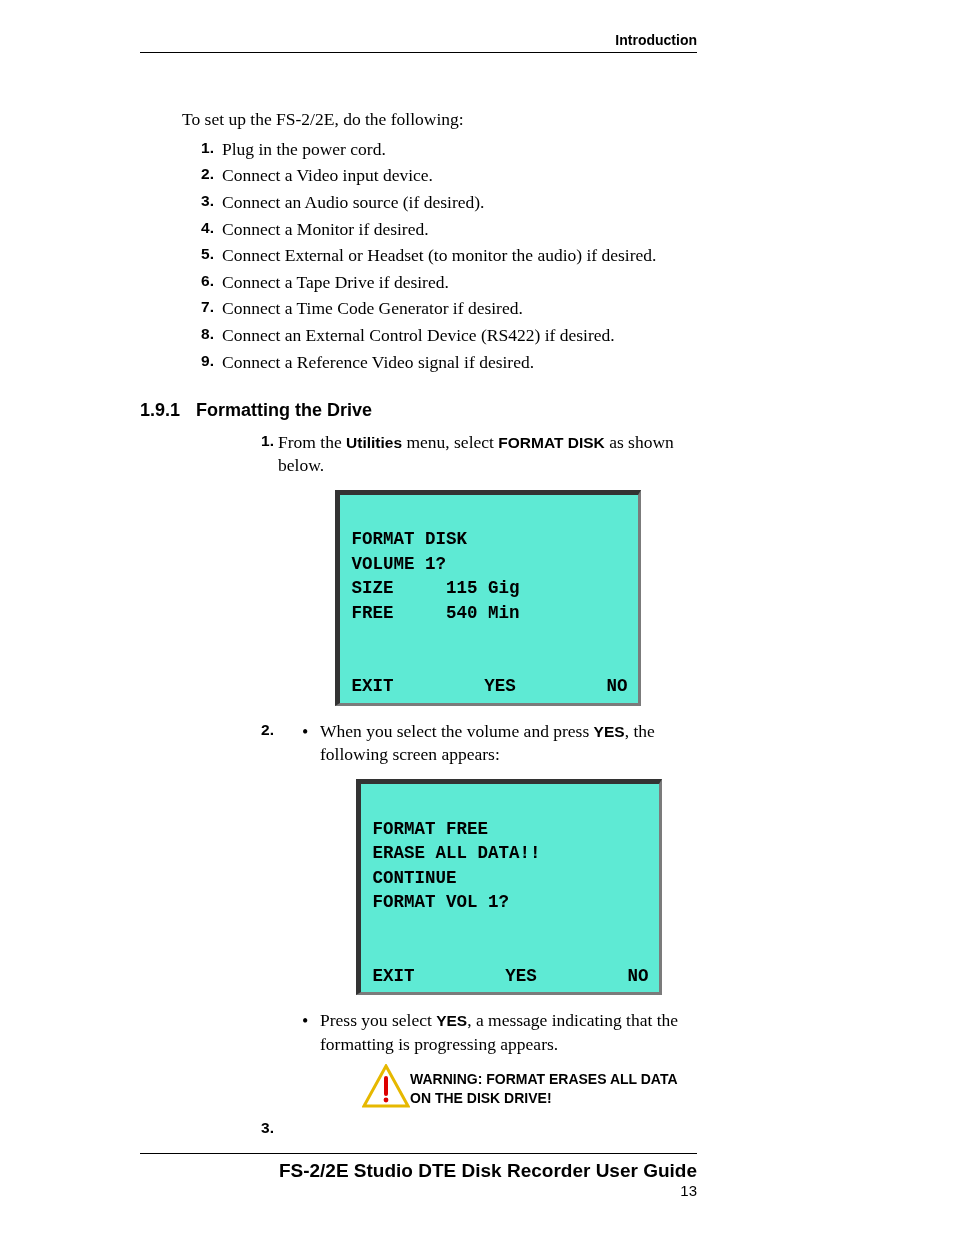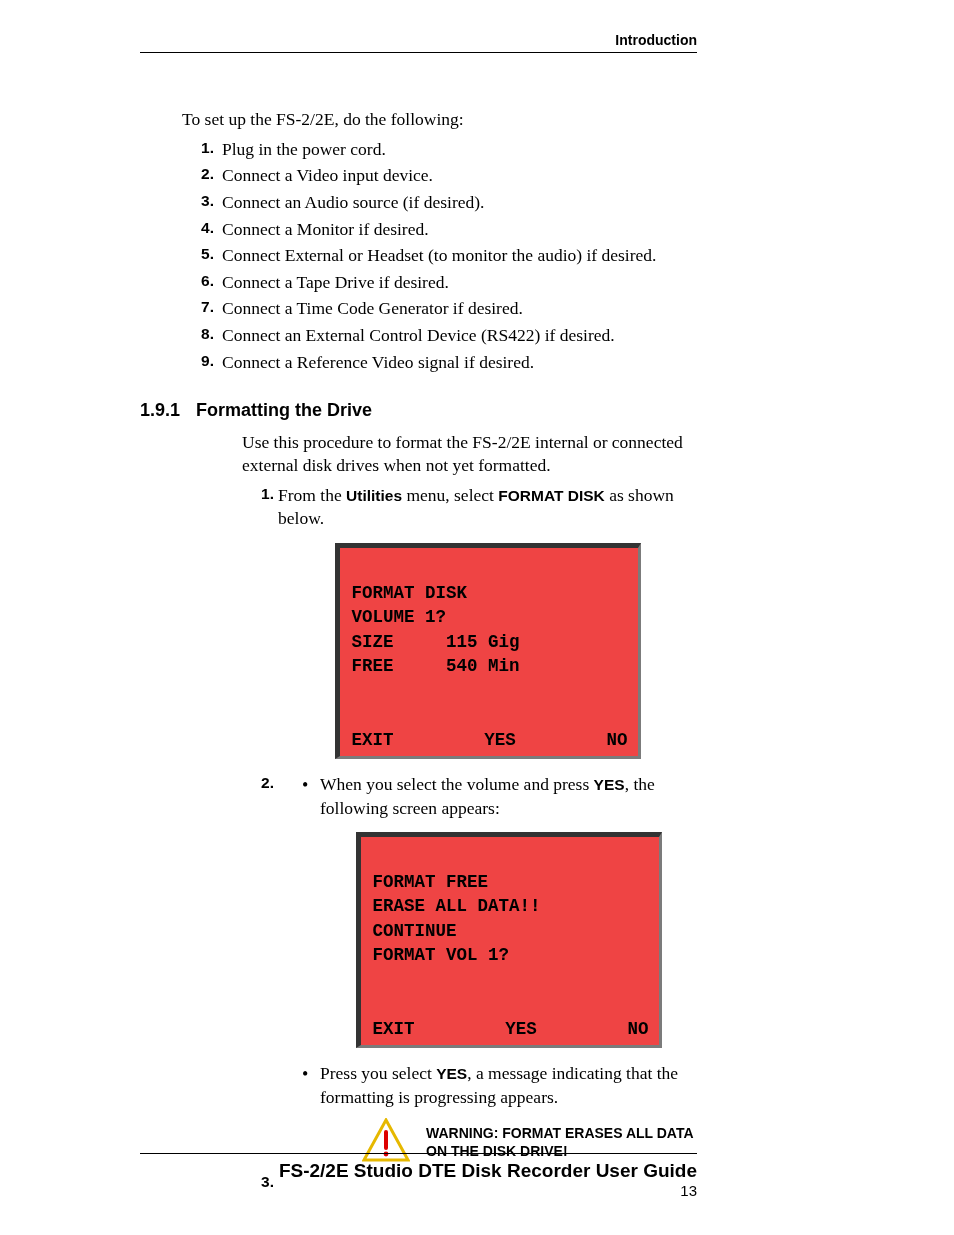--- a/index.html
+++ b/index.html
@@ -97,21 +97,21 @@
     margin: 12px auto 14px auto;
     font-family: "Courier New", Courier, monospace;
     font-weight: bold;
     font-size: 17.5px;
     line-height: 1.4;
     padding: 8px 10px 4px 12px;
     border-top: 5px solid #333;
     border-left: 5px solid #333;
     border-right: 3px solid #7b7b7b;
     border-bottom: 3px solid #7b7b7b;
-    background: #ef4444;
+    background: #5eead4;
     box-sizing: border-box;
     white-space: pre;
   }
   .lcd .row { display: flex; justify-content: space-between; }
   ul.bullets {
     margin: 4px 0 6px 0;
     padding-left: 42px;
   }
   ul.bullets > li {
     list-style: none;
@@ -126,21 +126,20 @@
     font-size: 18px;
   }
   .glyph {
     font-family: Arial, sans-serif;
     letter-spacing: -3px;
     font-weight: bold;
   }
   .warning-row {
     display: flex;
     align-items: flex-start;
-    gap: 16px;
     margin: 8px 0 10px 42px;
   }
   .warning-text {
     font-family: Arial, Helvetica, sans-serif;
     font-weight: bold;
     font-size: 14px;
     flex: 1;
     padding-top: 6px;
   }
   .footer {
@@ -176,21 +175,20 @@
       <li><span class="num">6.</span><span>Connect a Tape Drive if desired.</span></li>
       <li><span class="num">7.</span><span>Connect a Time Code Generator if desired.</span></li>
       <li><span class="num">8.</span><span>Connect an External Control Device (RS422) if desired.</span></li>
       <li><span class="num">9.</span><span>Connect a Reference Video signal if desired.</span></li>
     </ol>
 
     <div class="subhead">
       <span class="secnum">1.9.1</span><span>Formatting the Drive</span>
     </div>
 
-    <p class="para">Use this procedure to format the FS-2/2E internal or connected external disk drives when not yet formatted.</p>
 
     <ol class="steps">
       <li>
         <span class="num">1.</span>
         <span>
           <span>From the </span><span class="bold-sans">Utilities</span><span> menu, select </span><span class="bold-sans">FORMAT DISK</span><span> as shown below.</span>
         </span>
 
         <div class="lcd">
 <span>FORMAT DISK</span>

